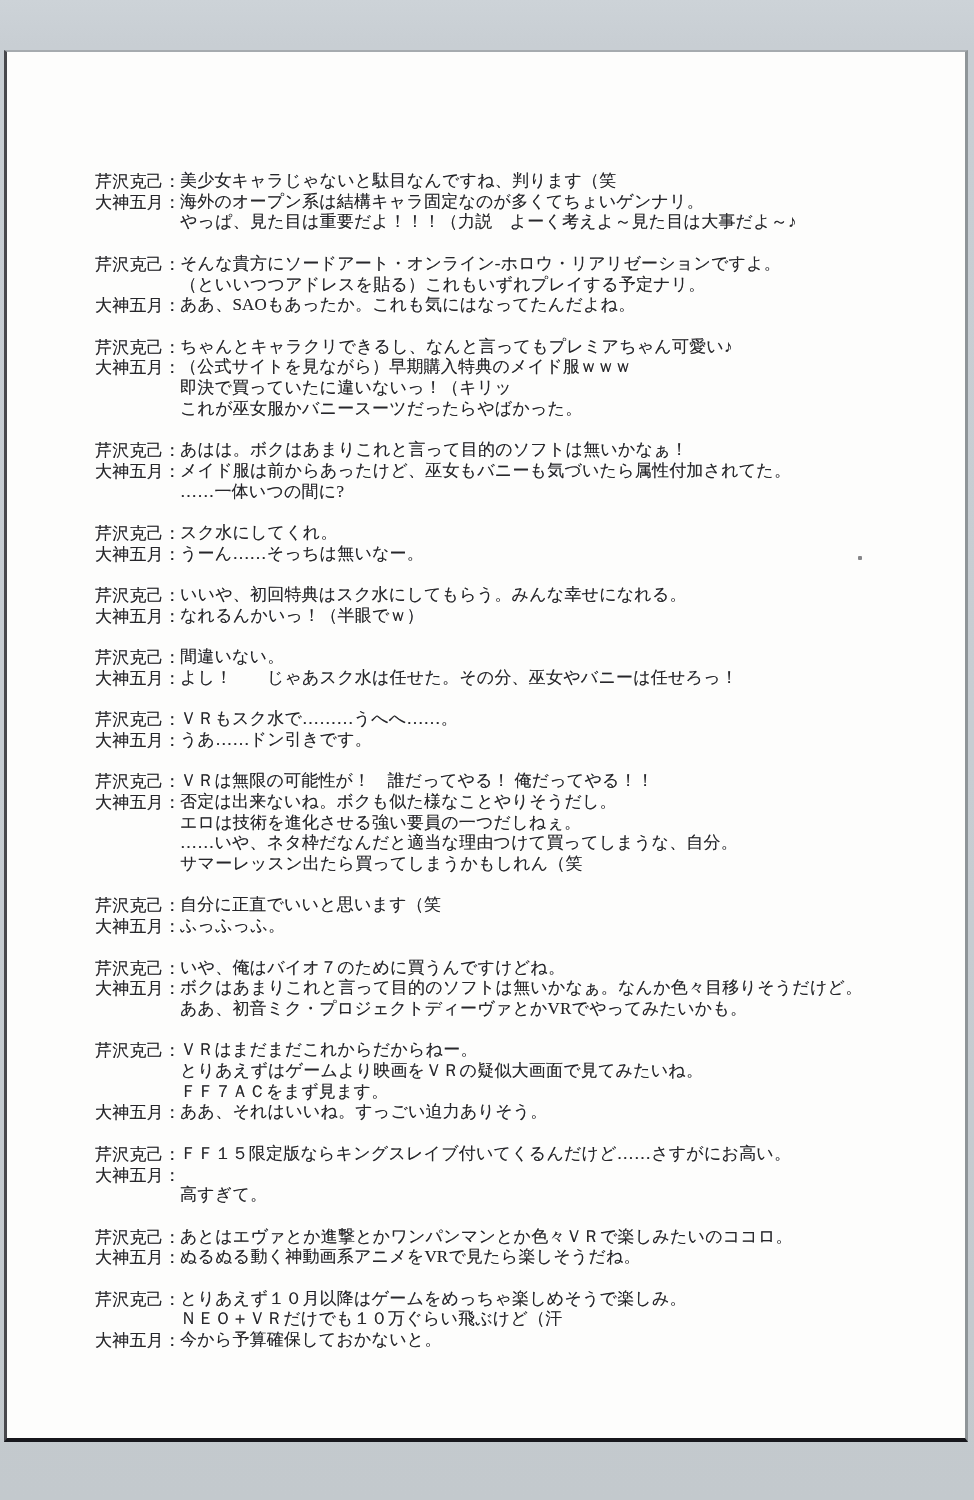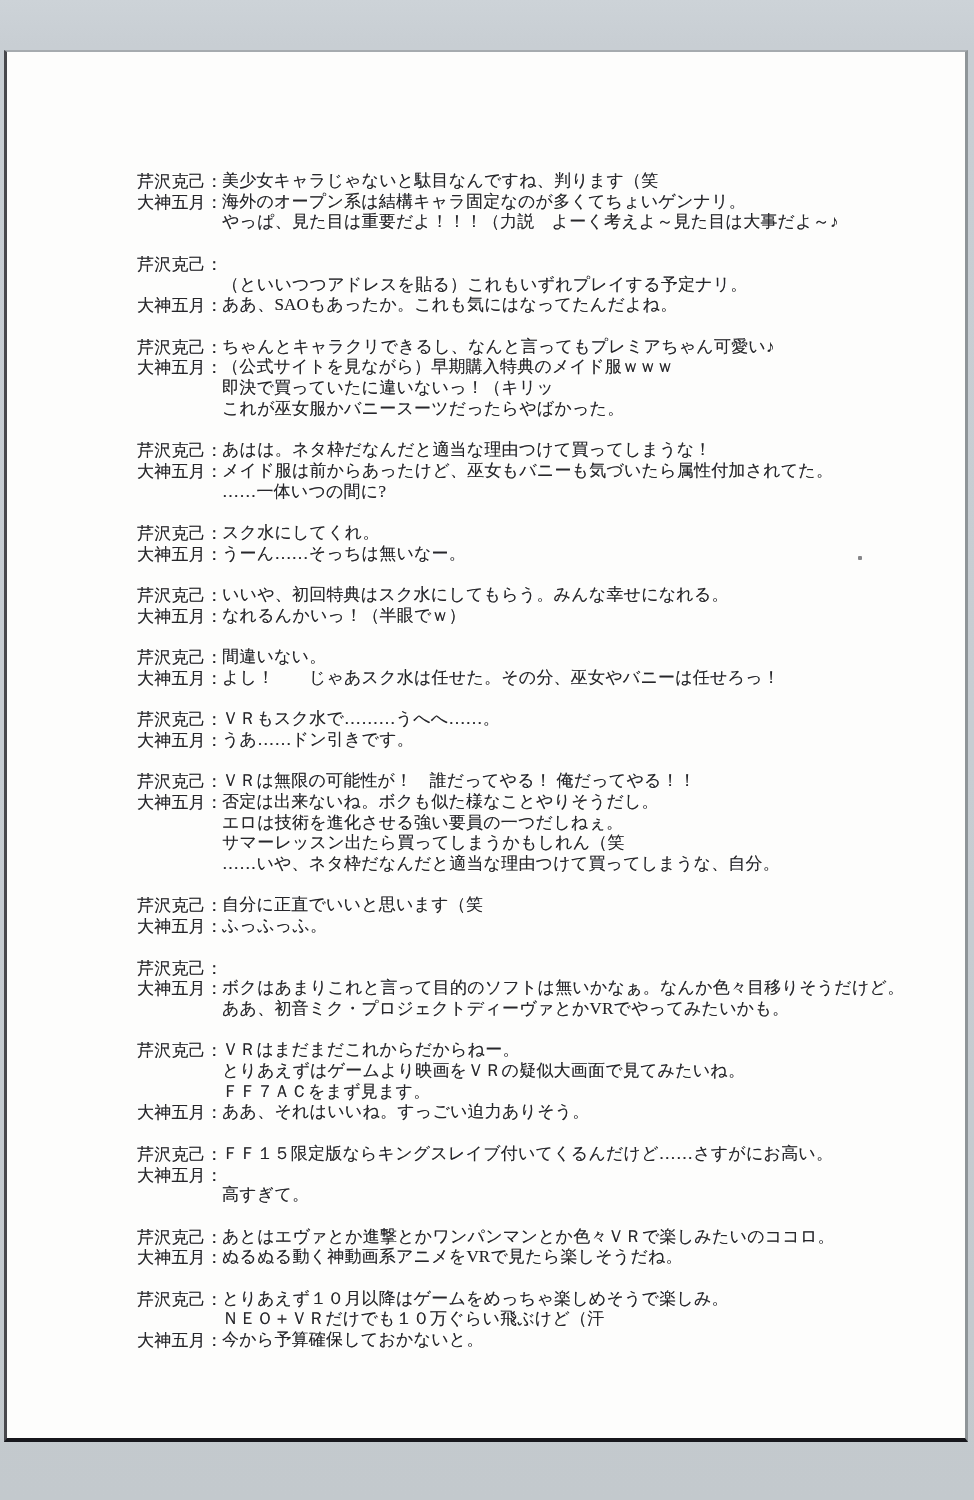--- a/index.html
+++ b/index.html
@@ -19,21 +19,20 @@
     left: 4px;
     top: 50px;
     width: 964px;
     height: 1392px;
     box-sizing: border-box;
     background: #fdfdfc;
     border-top: 2px solid #a6abaf;
     border-left: 3px solid #48484c;
     border-right: 3px solid #8f9598;
     border-bottom: 4px solid #17171c;
-    padding-left: 42px;
   }
   .content {
     box-sizing: border-box;
     padding: 119px 20px 0 88px;
   }
   .block {
     margin: 0 0 20.7px 0;
   }
   .line {
     display: flex;
@@ -67,32 +66,32 @@
 <body>
 
 <div class="page">
   <div class="content" id="dialogue-root">
       <div class="block">
         <div class="line"><span class="speaker">芹沢克己：</span><span class="text">美少女キャラじゃないと駄目なんですね、判ります（笑</span></div>
         <div class="line"><span class="speaker">大神五月：</span><span class="text">海外のオープン系は結構キャラ固定なのが多くてちょいゲンナリ。</span></div>
         <div class="line"><span class="speaker"></span><span class="text">やっぱ、見た目は重要だよ！！！（力説　よーく考えよ～見た目は大事だよ～♪</span></div>
       </div>
       <div class="block">
-        <div class="line"><span class="speaker">芹沢克己：</span></div>
+        <div class="line"><span class="speaker">芹沢克己：</span><span class="text">そんな貴方にソードアート・オンライン-ホロウ・リアリゼーションですよ。</span></div>
         <div class="line"><span class="speaker"></span><span class="text">（といいつつアドレスを貼る）これもいずれプレイする予定ナリ。</span></div>
         <div class="line"><span class="speaker">大神五月：</span><span class="text">ああ、SAOもあったか。これも気にはなってたんだよね。</span></div>
       </div>
       <div class="block">
         <div class="line"><span class="speaker">芹沢克己：</span><span class="text">ちゃんとキャラクリできるし、なんと言ってもプレミアちゃん可愛い♪</span></div>
         <div class="line"><span class="speaker">大神五月：</span><span class="text">（公式サイトを見ながら）早期購入特典のメイド服ｗｗｗ</span></div>
         <div class="line"><span class="speaker"></span><span class="text">即決で買っていたに違いないっ！（キリッ</span></div>
         <div class="line"><span class="speaker"></span><span class="text">これが巫女服かバニースーツだったらやばかった。</span></div>
       </div>
       <div class="block">
-        <div class="line"><span class="speaker">芹沢克己：</span><span class="text">あはは。ネタ枠だなんだと適当な理由つけて買ってしまうな！</span></div>
+        <div class="line"><span class="speaker">芹沢克己：</span><span class="text">あはは。ボクはあまりこれと言って目的のソフトは無いかなぁ！</span></div>
         <div class="line"><span class="speaker">大神五月：</span><span class="text">メイド服は前からあったけど、巫女もバニーも気づいたら属性付加されてた。</span></div>
         <div class="line"><span class="speaker"></span><span class="text">……一体いつの間に?</span></div>
       </div>
       <div class="block">
         <div class="line"><span class="speaker">芹沢克己：</span><span class="text">スク水にしてくれ。</span></div>
         <div class="line"><span class="speaker">大神五月：</span><span class="text">うーん……そっちは無いなー。</span></div>
       </div>
       <div class="block">
         <div class="line"><span class="speaker">芹沢克己：</span><span class="text">いいや、初回特典はスク水にしてもらう。みんな幸せになれる。</span></div>
         <div class="line"><span class="speaker">大神五月：</span><span class="text">なれるんかいっ！（半眼でｗ）</span></div>
@@ -102,29 +101,29 @@
         <div class="line"><span class="speaker">大神五月：</span><span class="text">よし！　　じゃあスク水は任せた。その分、巫女やバニーは任せろっ！</span></div>
       </div>
       <div class="block">
         <div class="line"><span class="speaker">芹沢克己：</span><span class="text">ＶＲもスク水で………うへへ……。</span></div>
         <div class="line"><span class="speaker">大神五月：</span><span class="text">うあ……ドン引きです。</span></div>
       </div>
       <div class="block">
         <div class="line"><span class="speaker">芹沢克己：</span><span class="text">ＶＲは無限の可能性が！　誰だってやる！ 俺だってやる！！</span></div>
         <div class="line"><span class="speaker">大神五月：</span><span class="text">否定は出来ないね。ボクも似た様なことやりそうだし。</span></div>
         <div class="line"><span class="speaker"></span><span class="text">エロは技術を進化させる強い要員の一つだしねぇ。</span></div>
+        <div class="line"><span class="speaker"></span><span class="text">……いや、ネタ枠だなんだと適当な理由つけて買ってしまうな、自分。</span></div>
         <div class="line"><span class="speaker"></span><span class="text">サマーレッスン出たら買ってしまうかもしれん（笑</span></div>
-        <div class="line"><span class="speaker"></span><span class="text">……いや、ネタ枠だなんだと適当な理由つけて買ってしまうな、自分。</span></div>
       </div>
       <div class="block">
         <div class="line"><span class="speaker">芹沢克己：</span><span class="text">自分に正直でいいと思います（笑</span></div>
         <div class="line"><span class="speaker">大神五月：</span><span class="text">ふっふっふ。</span></div>
       </div>
       <div class="block">
-        <div class="line"><span class="speaker">芹沢克己：</span></div>
+        <div class="line"><span class="speaker">芹沢克己：</span><span class="text">いや、俺はバイオ７のために買うんですけどね。</span></div>
         <div class="line"><span class="speaker">大神五月：</span><span class="text">ボクはあまりこれと言って目的のソフトは無いかなぁ。なんか色々目移りそうだけど。</span></div>
         <div class="line"><span class="speaker"></span><span class="text">ああ、初音ミク・プロジェクトディーヴァとかVRでやってみたいかも。</span></div>
       </div>
       <div class="block">
         <div class="line"><span class="speaker">芹沢克己：</span><span class="text">ＶＲはまだまだこれからだからねー。</span></div>
         <div class="line"><span class="speaker"></span><span class="text">とりあえずはゲームより映画をＶＲの疑似大画面で見てみたいね。</span></div>
         <div class="line"><span class="speaker"></span><span class="text">ＦＦ７ＡＣをまず見ます。</span></div>
         <div class="line"><span class="speaker">大神五月：</span><span class="text">ああ、それはいいね。すっごい迫力ありそう。</span></div>
       </div>
       <div class="block">

